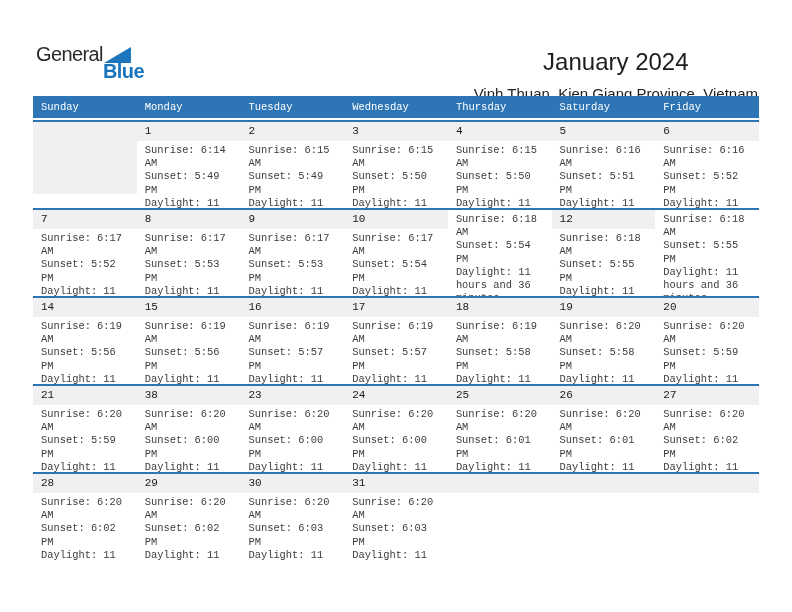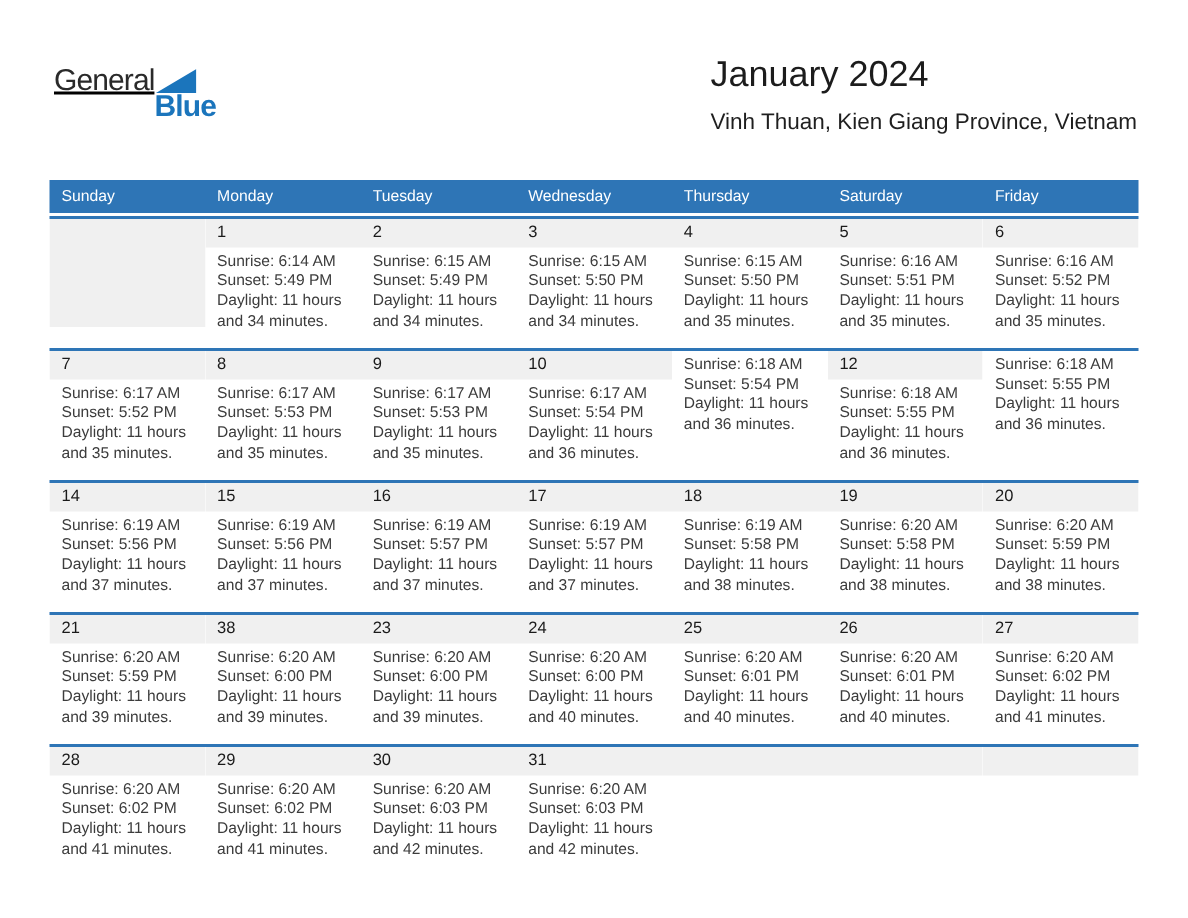--- a/index.html
+++ b/index.html
@@ -3,30 +3,30 @@
 <meta charset="utf-8">
 <style>
   html,body{margin:0;padding:0;}
   body{
     width:792px;height:612px;background:#ffffff;position:relative;overflow:hidden;
     font-family:"Liberation Sans",sans-serif;
     -webkit-font-smoothing:antialiased;
   }
   
   .logo{position:absolute;left:36px;top:44px;line-height:1;}
-  .logo-top{display:flex;align-items:flex-start;text-decoration:underline;}
+  .logo-top{display:flex;align-items:center;}
   .logo-general{font-size:20px;color:#2a2a2a;letter-spacing:-0.6px;}
   .logo-tri{width:27px;height:16px;background:#1B75BC;margin-left:1px;margin-top:2px;
     clip-path:polygon(0 100%,100% 0,100% 100%);}
   .logo-blue{font-size:20px;color:#1B75BC;letter-spacing:-0.6px;margin-left:67px;margin-top:-3px;font-weight:bold;}
-  .titles{position:absolute;right:34px;top:36px;text-align:left;}
+  .titles{position:absolute;right:34px;top:48px;text-align:center;}
   .title{font-size:24px;color:#1c1c1c;}
   .subtitle{font-size:15px;color:#1f1f1f;margin-top:9px;}
   
-  .calendar{position:absolute;left:33px;top:120px;width:726px;}
+  .calendar{position:absolute;left:33px;top:96px;width:726px;font-family:Liberation Mono, monospace;}
   .weekday-row{display:flex;height:22px;background:#2E75B6;margin-bottom:2px;}
   .weekday-cell{flex:1;color:#ffffff;font-size:10.5px;line-height:22px;padding-left:8px;
     box-sizing:border-box;overflow:hidden;}
   .week-row{display:flex;height:88px;border-top:2px solid #2E75B6;box-sizing:border-box;}
   .day-cell{flex:1;position:relative;overflow:hidden;}
   .strip{height:19px;background:#F0F0F0;}
   .day-num{display:block;font-size:11px;line-height:19px;padding-left:8px;color:#1a1a1a;}
   .cell-body{padding:3px 5px 0 8px;font-size:10.4px;line-height:13.2px;color:#3c3c3c;}
   .gray-fill{position:absolute;left:0;top:0;right:0;height:72px;background:#F0F0F0;}
 </style>

